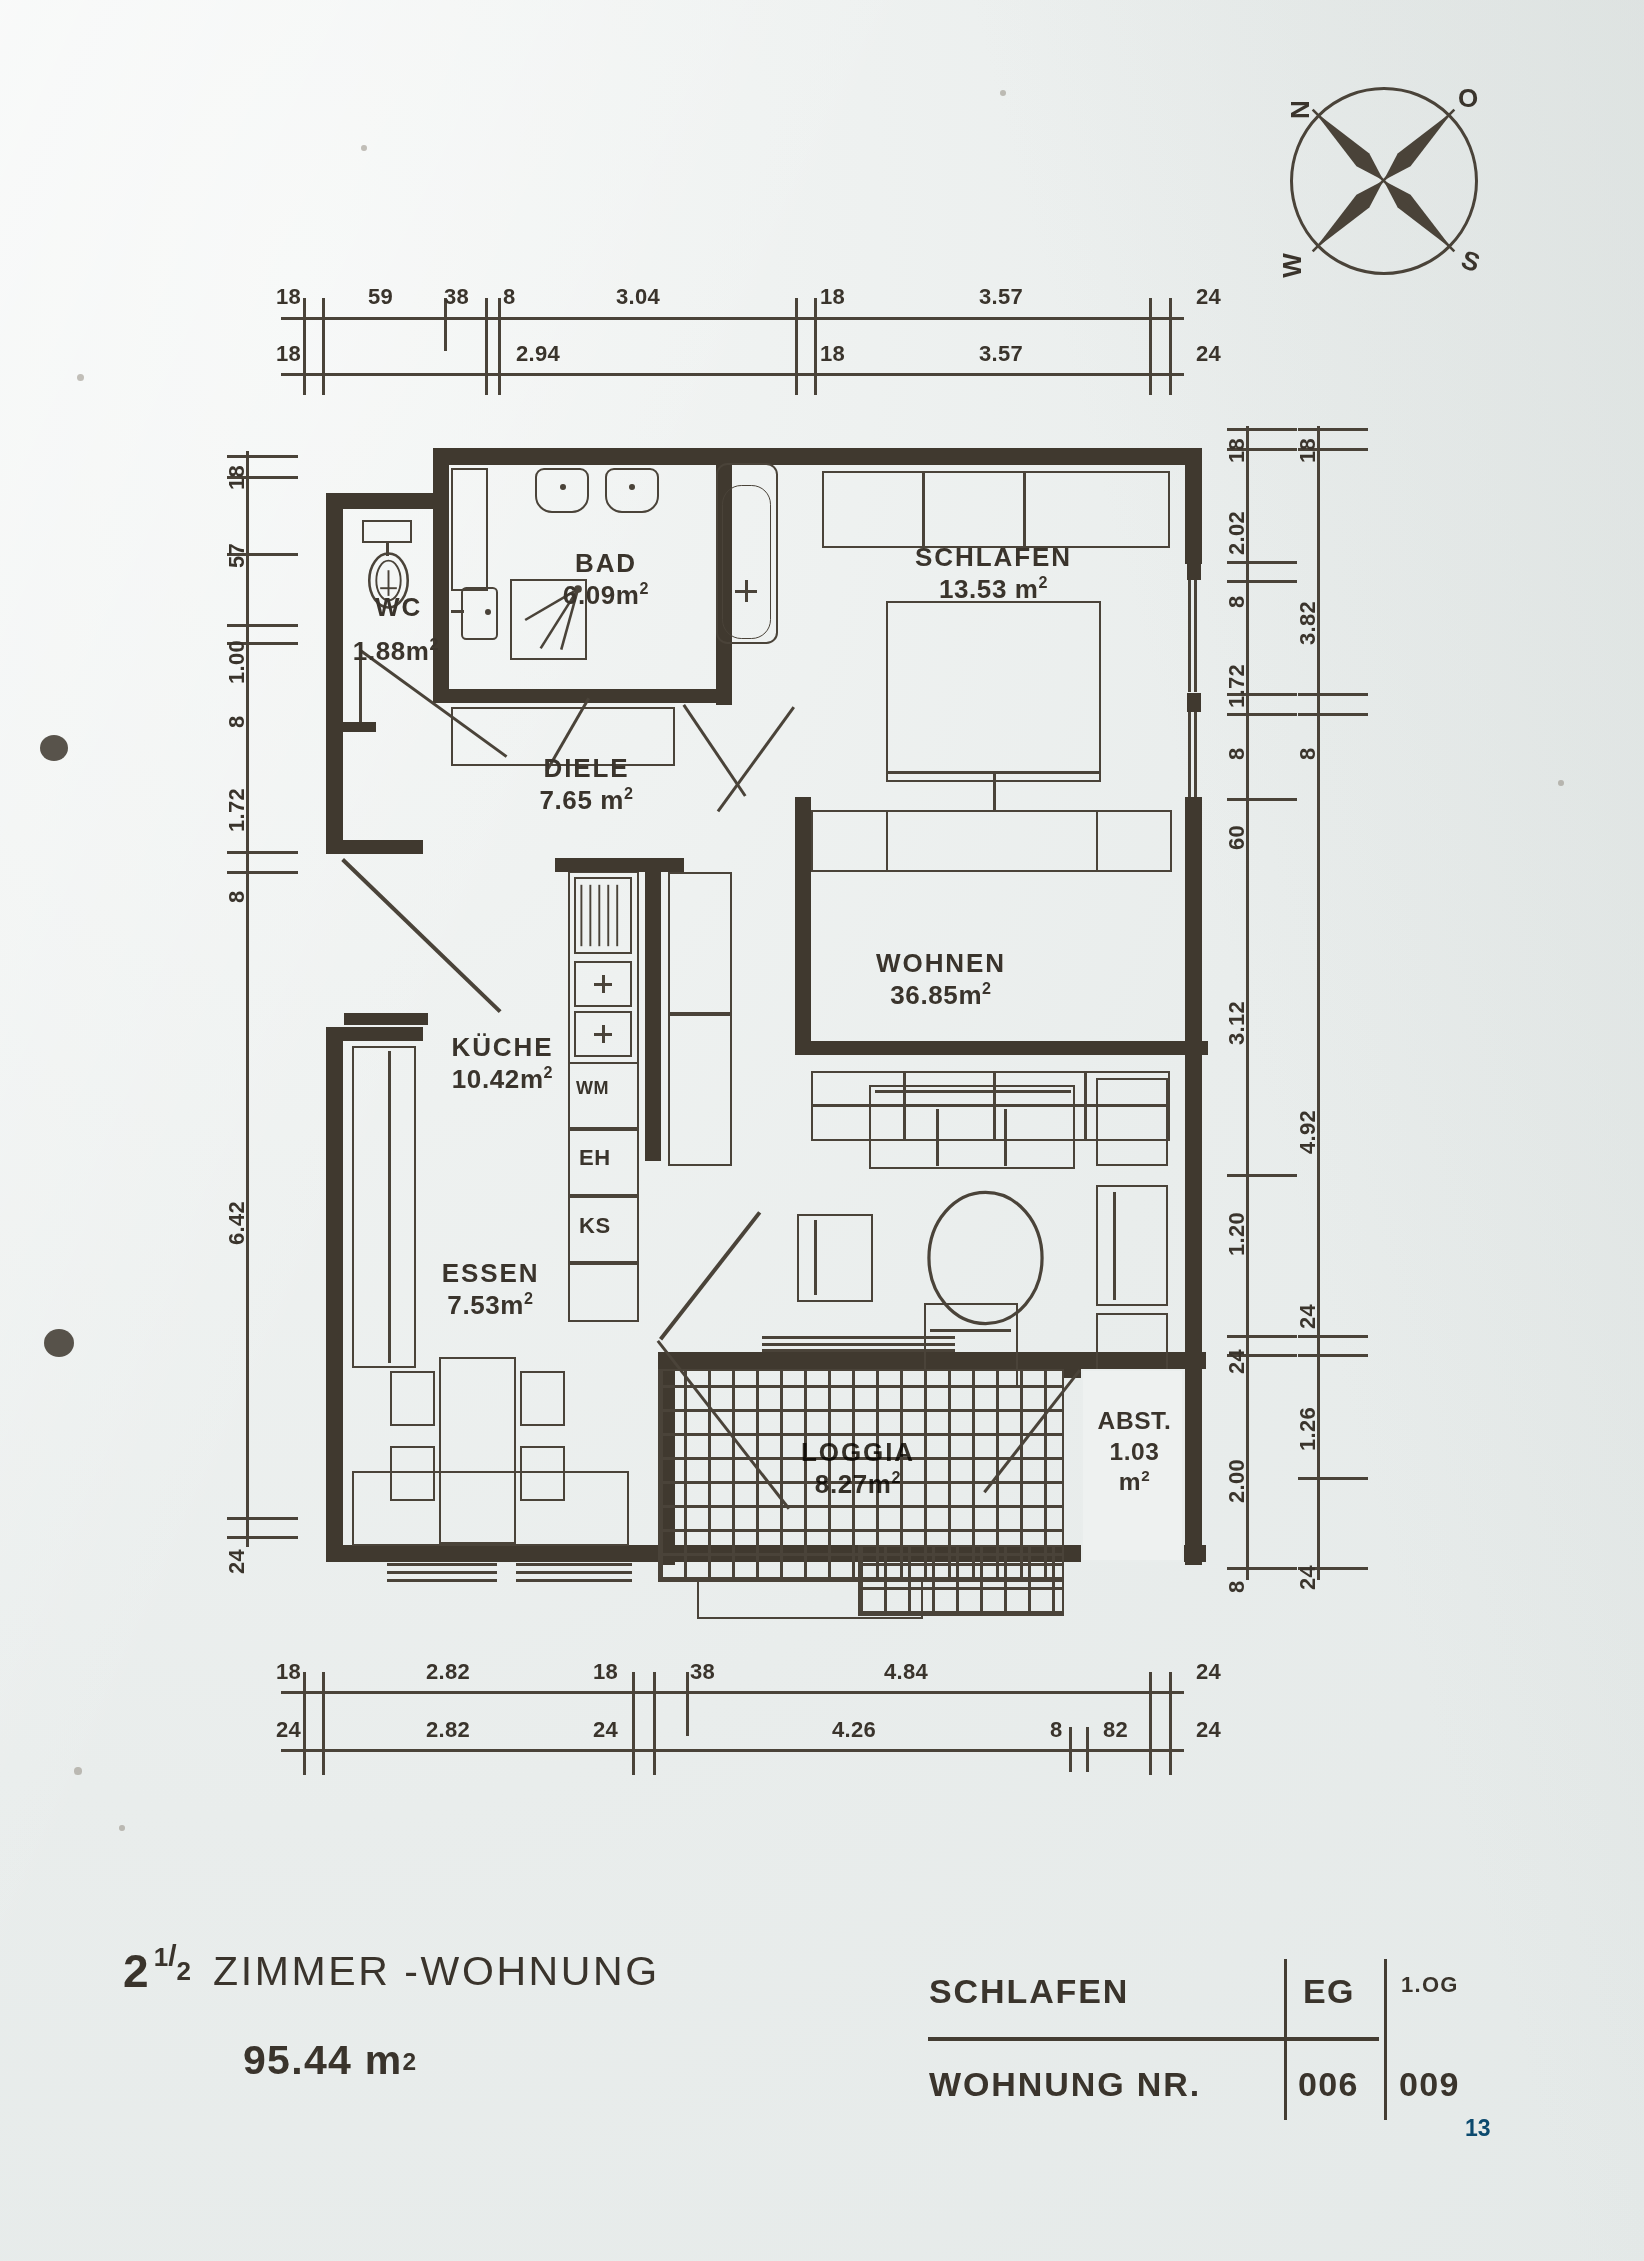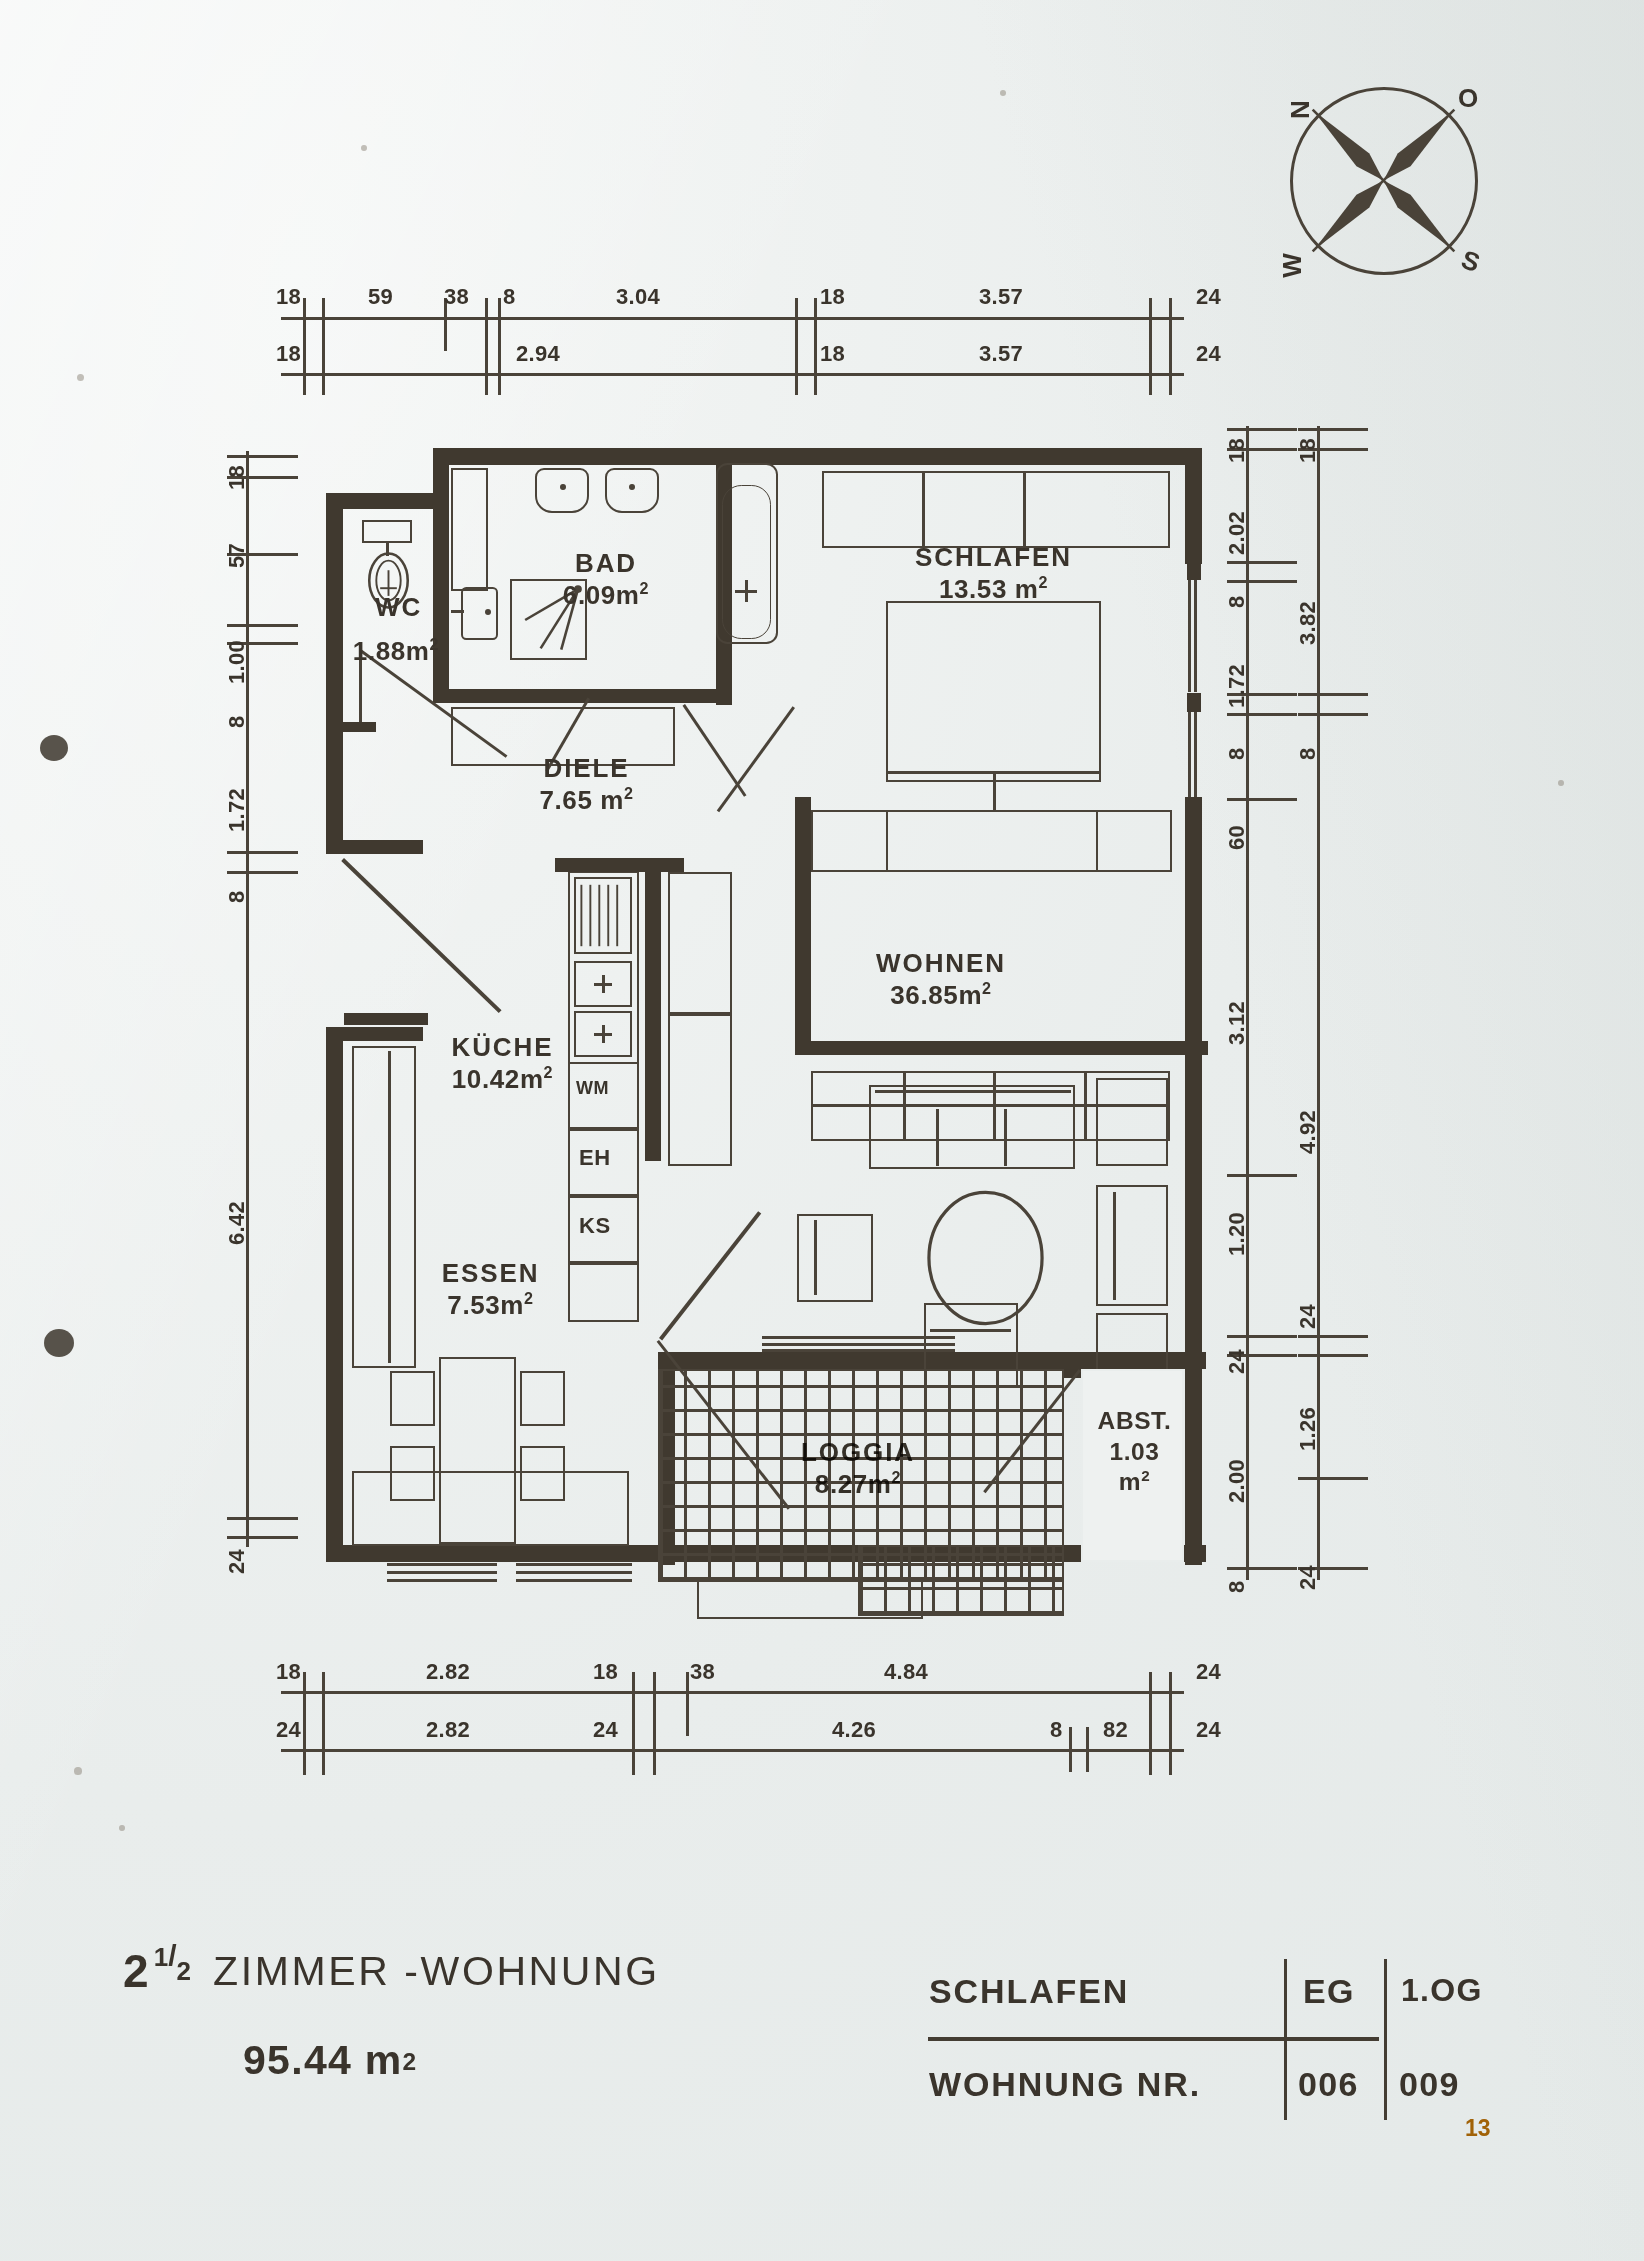--- a/index.html
+++ b/index.html
@@ -471,21 +471,21 @@
   <div style="position:absolute;left:120px;top:115px;">
     <span style="font-size:41px;font-weight:700;letter-spacing:1.3px;">95.44 m</span><sup style="font-size:24.5px;font-weight:700;">2</sup>
   </div>
 
   <div class="tline" style="left:805px;top:115px;width:451px;height:3.9px;"></div>
   <div class="tline" style="left:1161px;top:37px;width:3.2px;height:161px;"></div>
   <div class="tline" style="left:1261px;top:37px;width:3.2px;height:161px;"></div>
 
   <div style="position:absolute;left:806px;top:50px;font-size:34px;font-weight:700;letter-spacing:1.9px;">SCHLAFEN</div>
   <div style="position:absolute;left:1180px;top:50px;font-size:34px;font-weight:700;letter-spacing:1.3px;">EG</div>
-  <div style="position:absolute;left:1278px;top:50px;font-size:32px;font-weight:700;letter-spacing:1.3px;">1.OG</div>
+  <div style="position:absolute;left:1278px;top:50px;font-size:22px;font-weight:700;letter-spacing:1.3px;">1.OG</div>
 
   <div style="position:absolute;left:806px;top:143px;font-size:34px;font-weight:700;letter-spacing:1.9px;">WOHNUNG  NR.</div>
   <div style="position:absolute;left:1175px;top:143px;font-size:34px;font-weight:700;letter-spacing:1.3px;">006</div>
   <div style="position:absolute;left:1276px;top:143px;font-size:34px;font-weight:700;letter-spacing:1.3px;">009</div>
 </div>
 
-<div style="position:absolute;left:1465px;top:2115px;font-size:23px;font-weight:700;color:#a16207;">13</div>
+<div style="position:absolute;left:1465px;top:2115px;font-size:23px;font-weight:700;color:#0c4a6e;">13</div>
 
 
 </body></html>

